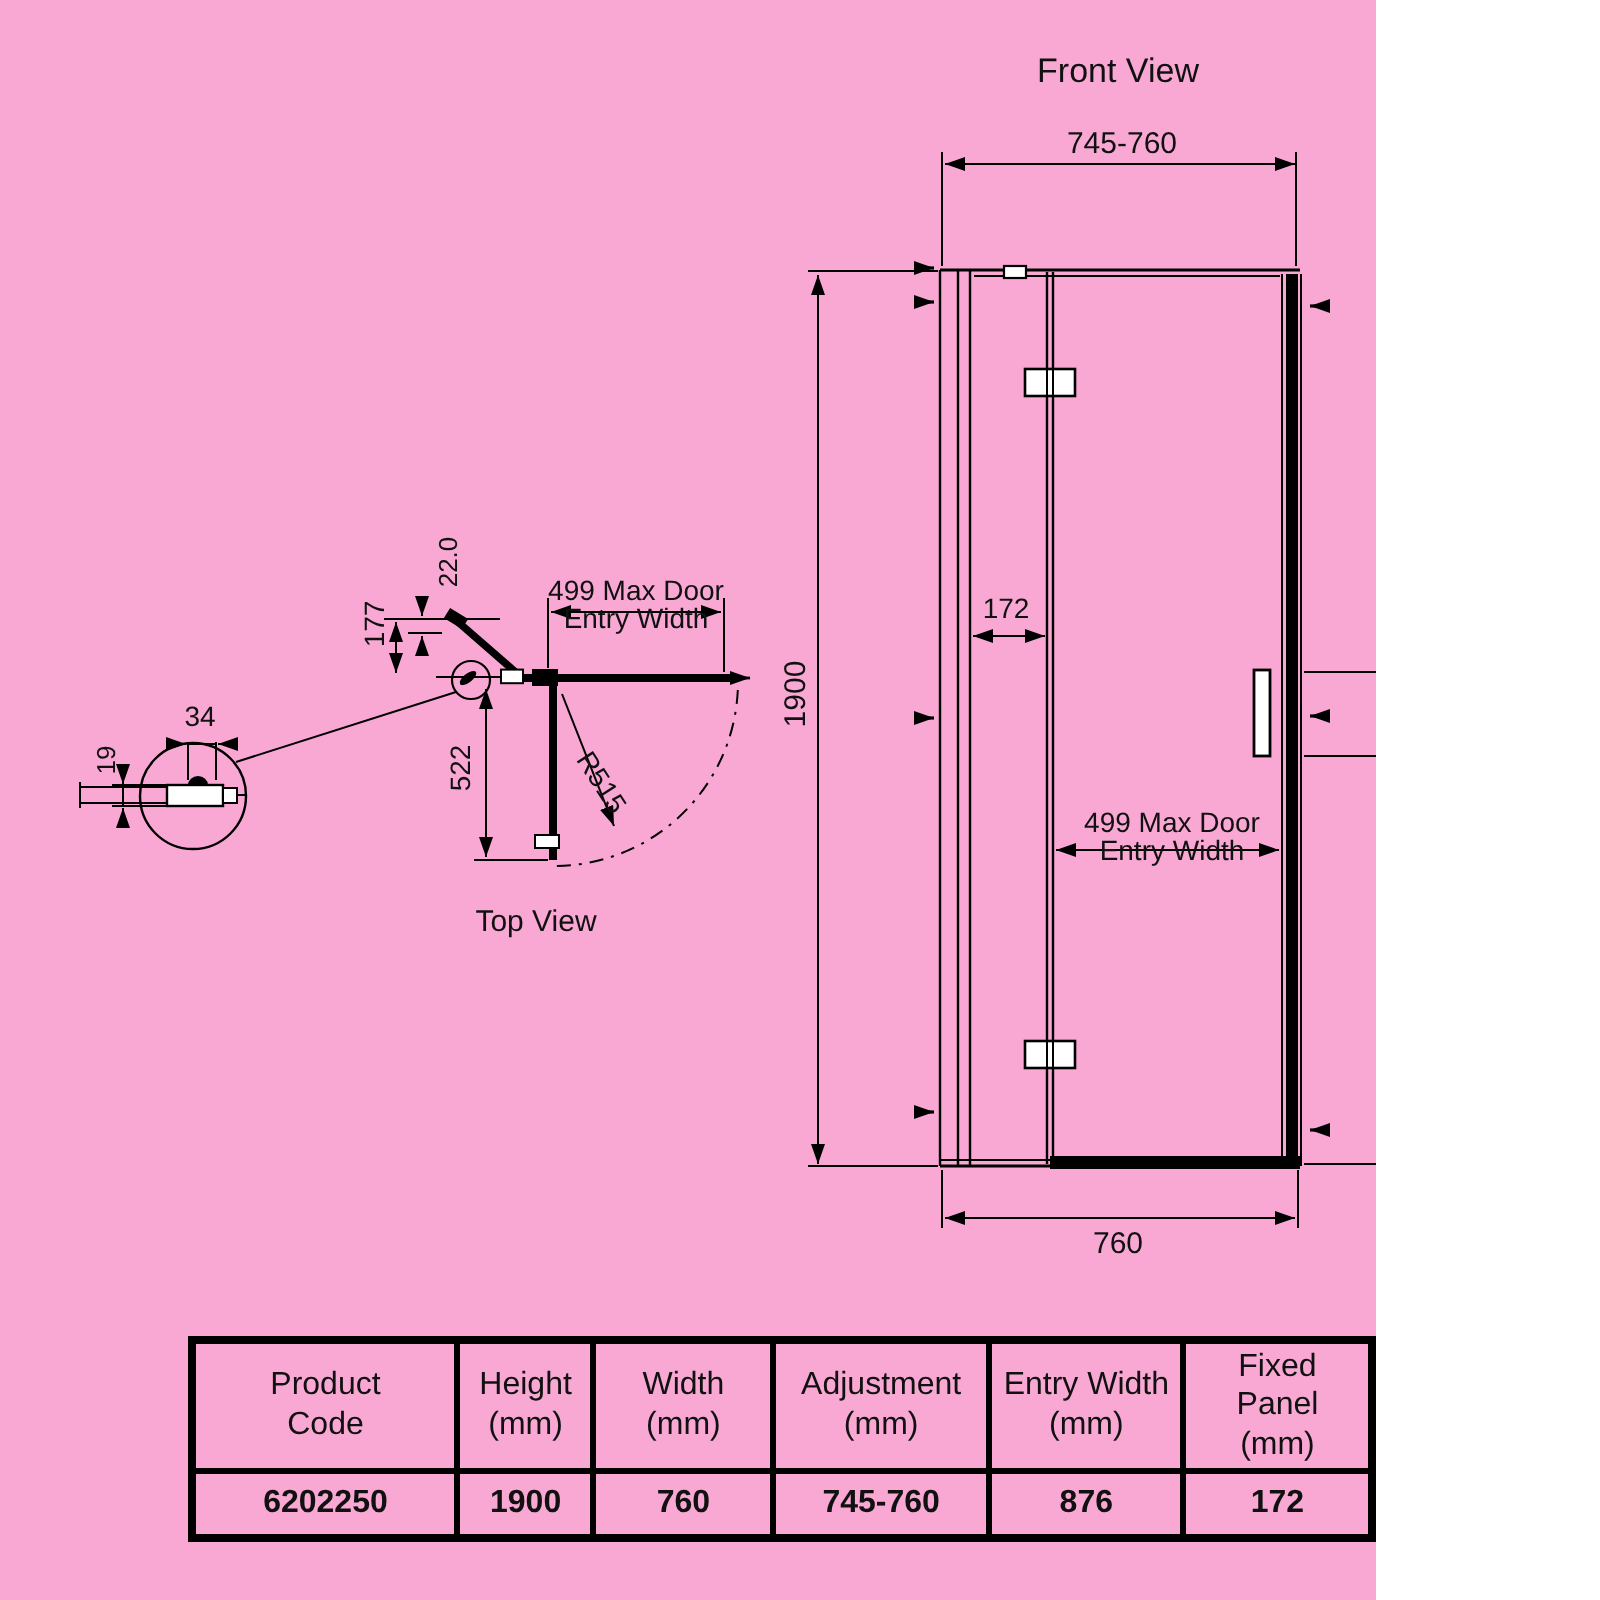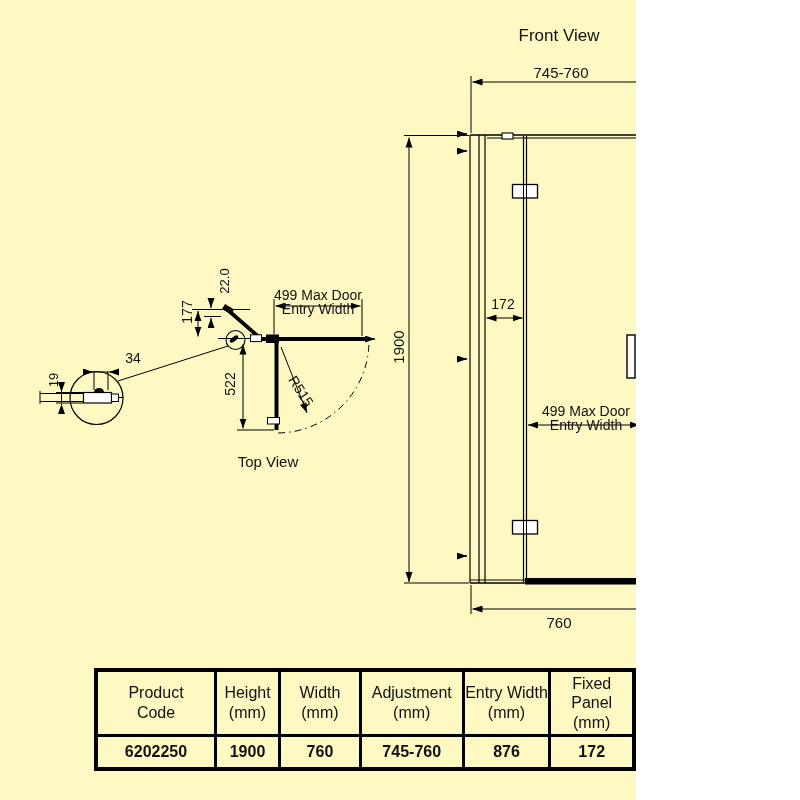--- a/index.html
+++ b/index.html
@@ -1,16 +1,16 @@
 <!DOCTYPE html>
 <html><head>
 <meta charset="utf-8">
 <style>
   html,body{margin:0;padding:0;background:#ffffff;}
-  #page{position:relative;width:636px;height:800px;background:#fef9c3;overflow:hidden;
+  #page{position:relative;width:688px;height:800px;background:#f9a8d4;overflow:hidden;
         font-family:"Liberation Sans",sans-serif;color:#111111;}
   svg{position:absolute;left:0;top:0;}
   .txt{position:absolute;white-space:nowrap;transform:translate(-50%,-50%);
        font-family:"Liberation Sans",sans-serif;color:#111;}
   .t17{font-size:17px;}
   .t15{font-size:15px;}
   .t14{font-size:14px;}
   .t13{font-size:13px;}
   .rot{transform:translate(-50%,-50%) rotate(-90deg);}
   .rot57{transform:translate(-50%,-50%) rotate(57deg);}
@@ -211,21 +211,21 @@
 <div class="txt t15" style="left:559px;top:622px;">760</div>
 
 <div class="txt t13 rot" style="left:224px;top:281px;">22.0</div>
 <div class="txt t14 rot" style="left:187px;top:312px;">177</div>
 <div class="txt t14 dim2line" style="left:318px;top:290px;">
   <div>499 Max Door</div>
   <div>Entry Width</div>
 </div>
 <div class="txt t14 rot" style="left:230px;top:384px;">522</div>
 <div class="txt t14 rot57" style="left:301px;top:391px;">R515</div>
-<div class="txt t14" style="left:100px;top:358px;margin-left:33px;">34</div>
+<div class="txt t14" style="left:100px;top:358px;">34</div>
 <div class="txt t13 rot" style="left:53px;top:380px;">19</div>
 <div class="txt t15" style="left:233px;top:461px;margin-left:35px;">Top View</div>
 
 <table id="spec">
   <colgroup>
     <col style="width:156px">
         <col style="width:74px">
         <col style="width:106px">
     <col style="width:116px">
         <col style="width:116px">

